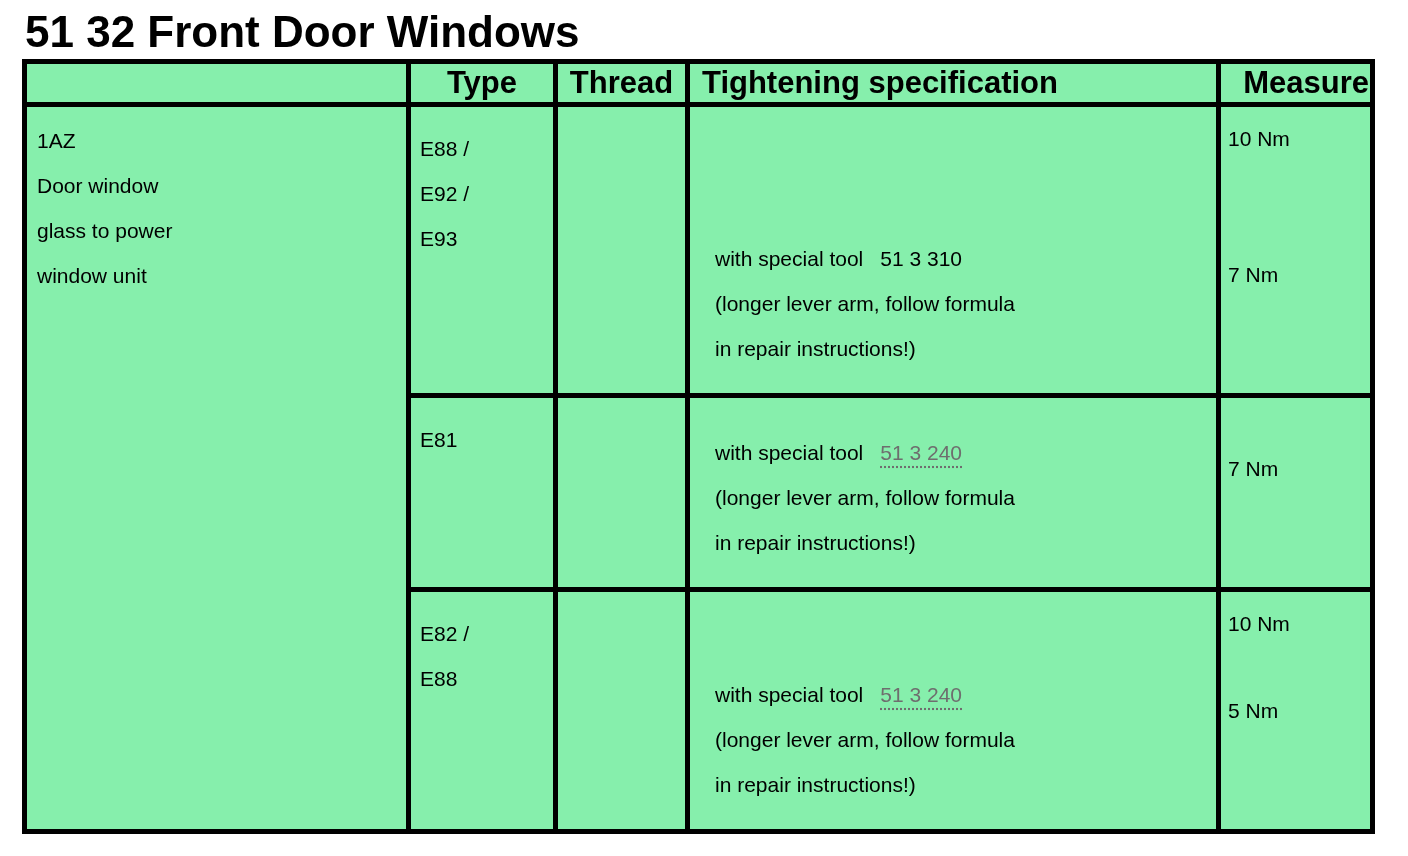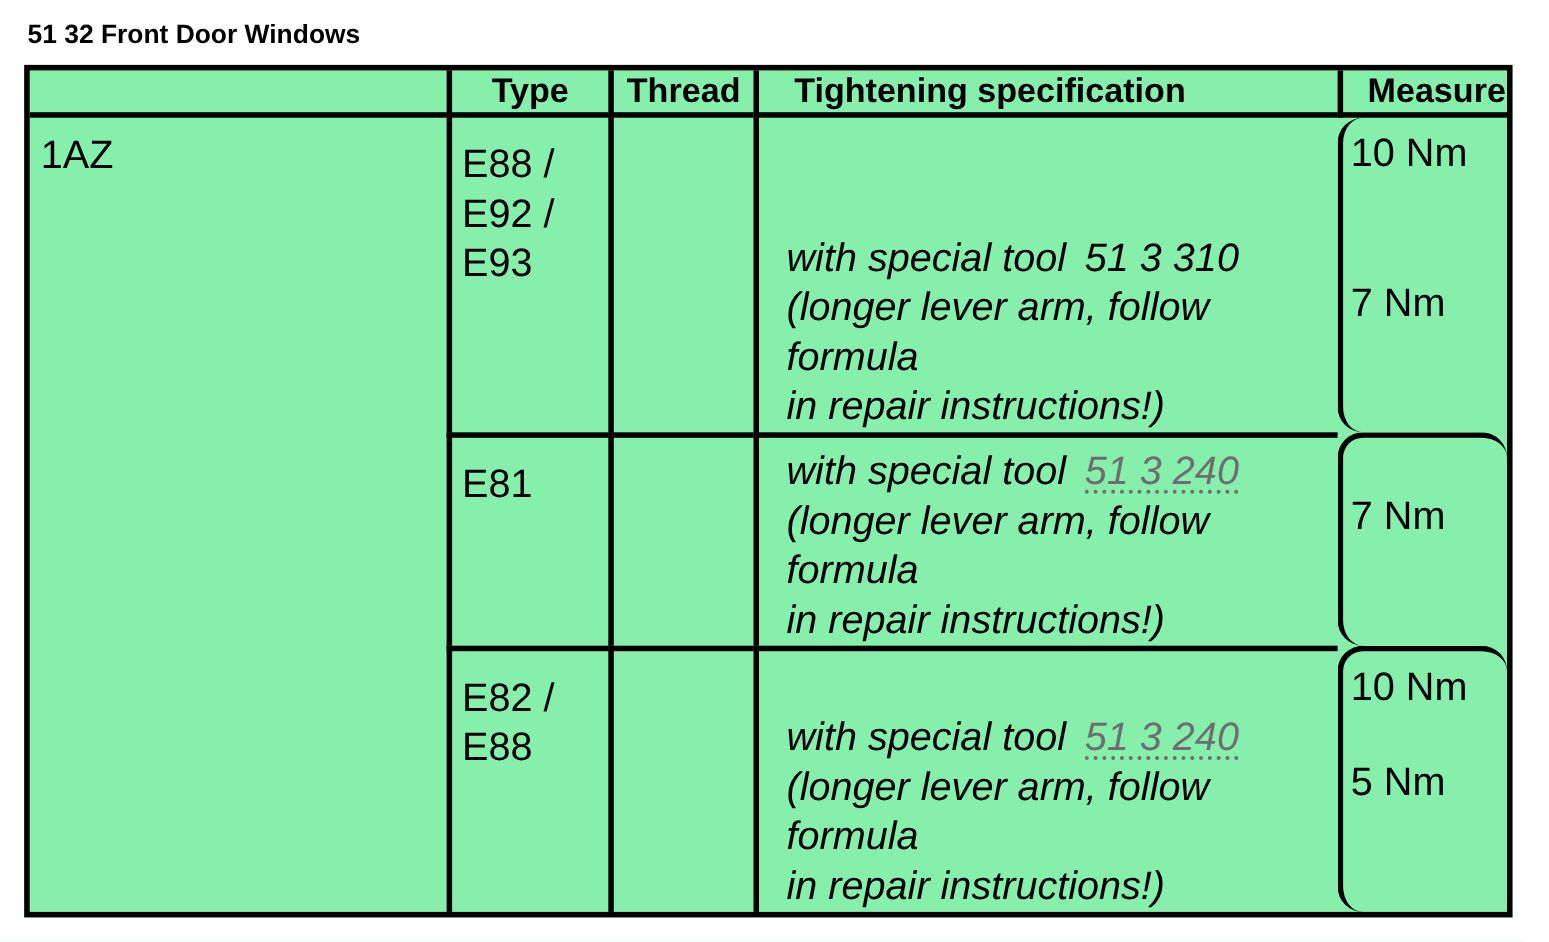--- a/index.html
+++ b/index.html
@@ -5,75 +5,75 @@
   * { box-sizing: border-box; }
   html, body {
     margin: 0; padding: 0;
     width: 1408px; height: 856px;
     background: #ffffff;
     font-family: "Liberation Sans", sans-serif;
     color: #000;
     overflow: hidden;
   }
   .page-title {
-    font-size: 24px;
+    font-size: 44px;
     font-weight: bold;
     line-height: 40px;
     margin: 12px 0 7px 25px;
   }
   .spec-table {
     margin-left: 22px;
     width: 1353px;
     height: 775px;
     border: 5px solid #000;
     display: grid;
     grid-template-columns: 379px 147px 132px 531px auto;
     grid-template-rows: 43px 286px 194px auto;
     background: #86efac;
   }
-  .cell { font-size: 36px; line-height: 45px; flex-direction: column; }
+  .cell { font-size: 21px; line-height: 45px; flex-direction: column; }
   .hcell {
     font-size: 31px;
     font-weight: bold;
     border-bottom: 5px solid #000;
     display: flex;
     align-items: center;
     overflow: hidden;
   }
   .vline { border-left: 5px solid #000; }
   .sec-top { border-top: 5px solid #000; }
   .h-center { justify-content: center; }
-  .h-left { justify-content: flex-start; padding-left: 32px; }
+  .h-left { justify-content: flex-start; padding-left: 12px; }
   .h-right { justify-content: flex-end; padding-right: 1px; }
 
   .label-cell {
     grid-column: 1;
     grid-row: 2 / 5;
     padding: 11px 8px 0 10px;
     display: flex;
     align-items: flex-start;
   }
   .label-code { width: 85px; flex: none; }
   .label-desc { white-space: pre-line; }
 
   .type-cell { padding: 19px 4px 0 9px; white-space: pre-line; overflow: hidden; }
   .thread-cell { }
   .spec-cell { position: relative; overflow: hidden; }
   .spec-block {
     position: absolute;
-    left: 25px; right: 6px; bottom: 2px; font-style: italic;
+    left: 25px; right: 6px; bottom: 22px;
   }
   .tool-ref { margin-left: 17px; }
   .tool-ref.linked {
     color: #6e6e6e;
     text-decoration: underline dotted #6e6e6e;
     text-underline-offset: 6px;
   }
   .spec-note { white-space: pre-line; }
-  .measure-cell { position: relative; padding: 9px 2px 0 7px; overflow: hidden; border-radius: 23px; }
+  .measure-cell { position: relative; padding: 9px 2px 0 7px; overflow: hidden; }
   .measure-secondary {
     position: absolute;
     left: 7px;
     bottom: 96px;
     line-height: 45px;
   }
 </style>
 </head>
 <body>
 
@@ -82,20 +82,23 @@
 <div class="spec-table">
 
   <div class="hcell"></div>
   <div class="hcell vline h-center">Type</div>
   <div class="hcell vline h-center">Thread</div>
   <div class="hcell vline h-left">Tightening specification</div>
   <div class="hcell vline h-right">Measure</div>
 
   <div class="cell label-cell">
     <span class="label-code">1AZ</span>
+    <span class="label-desc">Door window
+glass to power
+window unit</span>
   </div>
 
   <div class="cell vline type-cell">E88 /
 E92 /
 E93</div>
   <div class="cell vline thread-cell"></div>
   <div class="cell vline spec-cell">
     <div class="spec-block">
       <div><span>with special tool</span><span class="tool-ref">51 3 310</span></div>
       <div class="spec-note">(longer lever arm, follow formula

